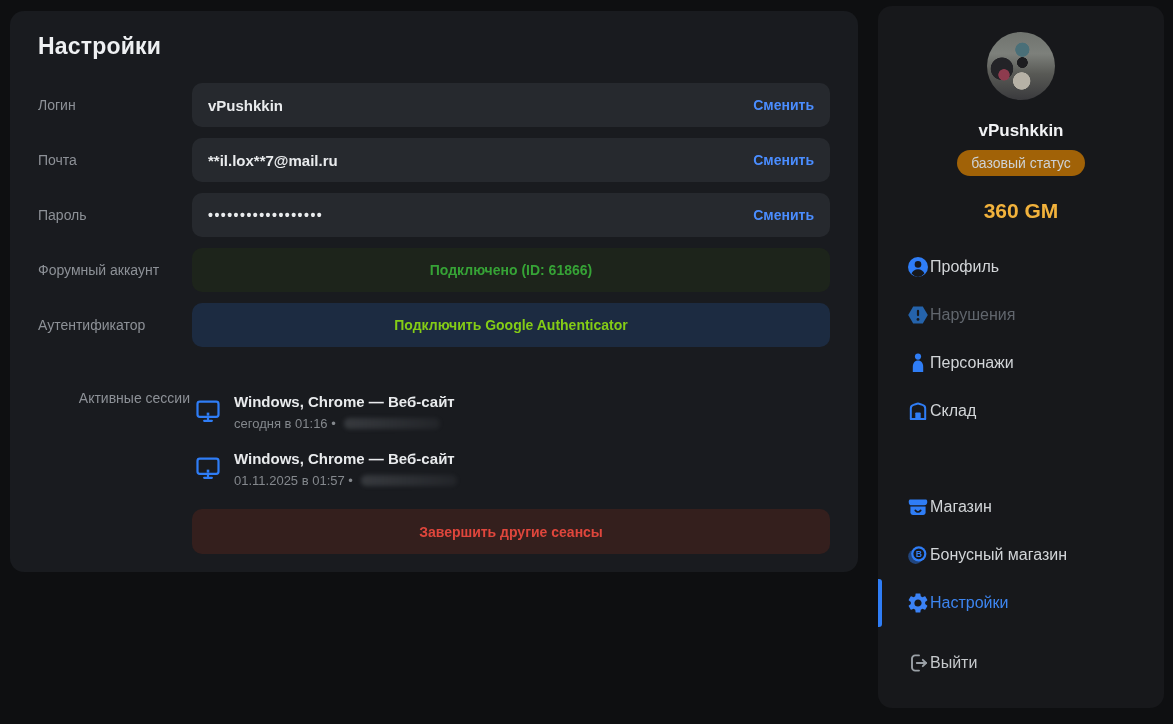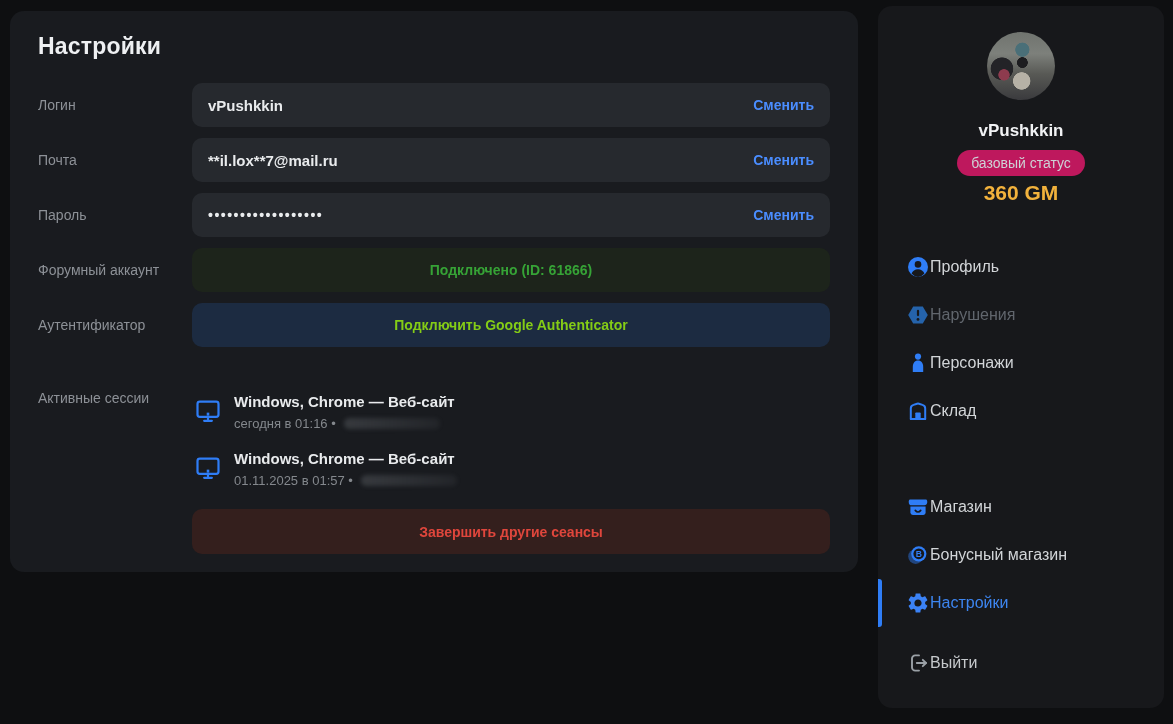--- a/index.html
+++ b/index.html
@@ -32,21 +32,21 @@
   .l1,.r1{top:72px} .l2,.r2{top:127px} .l3,.r3{top:182px}
   .l4,.r4{top:237px} .l5,.r5{top:292px}
   .row .value { flex:1; font-size:15px; font-weight:700; color:#e9ebed; }
   .row .value.dots { letter-spacing:1.5px; font-size:14px; }
   .row .action { font-size:14px; font-weight:700; color:#4a8dff; cursor:pointer; }
   .row.center { justify-content:center; }
   .row.green { background:#1d241b; }
   .row.green .status { color:#36a336; font-weight:700; font-size:14px; }
   .row.blue { background:#1c2b41; cursor:pointer; }
   .row.blue .status { color:#84cc16; font-weight:700; font-size:14px; }
-  .sessions-label { top:377px; height:20px; line-height:20px; }
+  .sessions-label { top:377px; height:20px; line-height:20px;text-align:right; }
   .session {
     position:absolute; left:184px; display:flex; gap:12px; align-items:flex-start;
   }
   .session.s1 { top:382px; } .session.s2 { top:439px; }
   .session .mon { width:28px; height:28px; margin-top:4px; flex:0 0 auto; }
   .session .title { font-size:15px; font-weight:700; color:#e9ebed; }
   .session .meta {
     margin-top:6px; font-size:13px; color:#84888d;
     display:flex; align-items:center;
   }
@@ -78,24 +78,24 @@
       radial-gradient(circle at 22% 54%, #232327 0 17%, rgba(0,0,0,0) 18%),
       linear-gradient(180deg, #70746f 0%, #7d807b 32%, #585955 62%, #3a3a3d 100%);
   }
   .username {
     position:absolute; top:115px; left:0; width:100%;
     text-align:center; font-size:17px; font-weight:700; color:#f1f2f4;
   }
   .badge-wrap { position:absolute; top:144px; left:0; width:100%; text-align:center; }
   .badge {
     display:inline-block; padding:5px 14px; border-radius:999px;
-    background:#be185d; color:#ced2d6; font-size:14px;
+    background:#a16207; color:#ced2d6; font-size:14px;
   }
   .balance {
-    position:absolute; top:175px; left:0; width:100%;
+    position:absolute; top:193px; left:0; width:100%;
     text-align:center; font-size:21px; font-weight:600; color:#f2b23c;
   }
   .menu-item {
     position:absolute; left:0; width:100%; height:48px;
     display:flex; align-items:center; padding-left:28px; cursor:pointer;
   }
   .m0{top:237px}.m1{top:285px}.m2{top:333px}.m3{top:381px}
   .m4{top:429px}.m5{top:477px}.m6{top:525px}.m7{top:573px}
   .logout{top:633px}
   .mi-icon { width:24px; height:24px; flex:0 0 auto; display:flex; }

